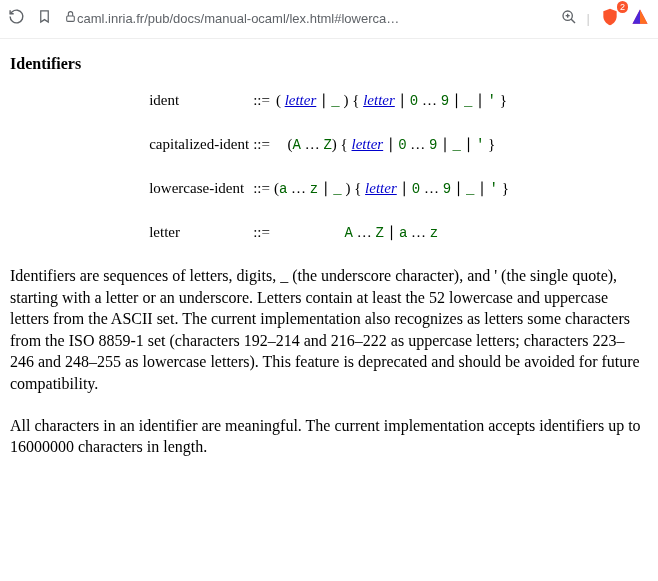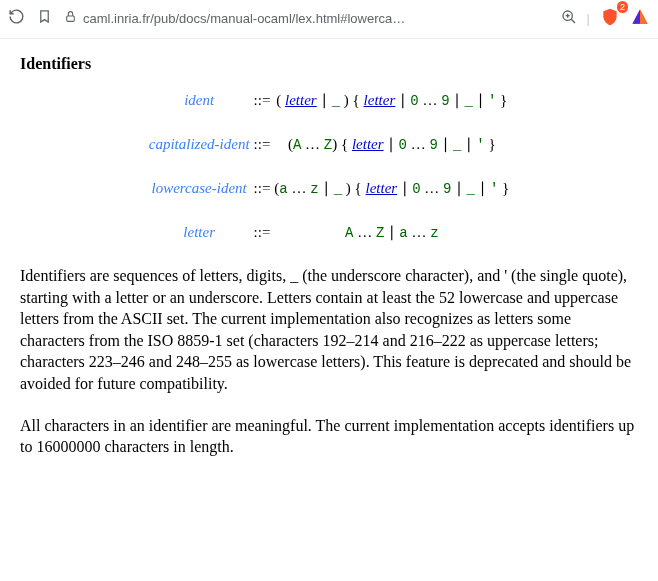--- a/index.html
+++ b/index.html
@@ -19,49 +19,48 @@
     height: 28px;
     font-family: -apple-system, Arial, sans-serif;
     font-size: 13px;
     color: #5f6368;
     border-bottom: 1px solid #eee;
   }
   .chrome-bar .url-area {
     flex: 1;
     display: flex;
     align-items: center;
-    gap: 6px;
     overflow: hidden;
     text-align: right;
   }
   .chrome-bar .url-text {
     white-space: nowrap;
     overflow: hidden;
     text-overflow: ellipsis;
     max-width: 360px;
     color: #5f6368;
   }
   .icon-svg { flex: none; }
   .right-icons { display:flex; align-items:center; gap: 10px; }
   .brave-lion { position: relative; }
   .brave-badge {
     position:absolute; top:-6px; right:-8px;
     background:#fb542b; color:#fff; font-size:9px;
     border-radius:8px; padding:0 3px; line-height:12px;
     font-family: Arial, sans-serif;
   }
-  .content { padding: 8px 20px; }
+  .content { padding: 8px 10px; }
   h3.section-title { font-size: 16px; font-weight: bold; margin: 8px 0 14px 0; }
   table.grammar {
     margin: 0 auto 16px auto;
     border-collapse: collapse;
     font-size: 15px;
   }
   table.grammar td { padding: 4px 2px; vertical-align: baseline; white-space: nowrap; }
-  td.lhs { text-align: center; font-style: italic; color: #3b82f6; padding-right: 2px;}
+  td.lhs { text-align: left; color: #000000; padding-right: 2px;}
   td.eq  { text-align: center; padding: 0 6px; }
   td.rhs { text-align: center; }
   .nt { font-style: italic; color: #0000cd; text-decoration: underline; }
   .tok { font-family: "Courier New", monospace; color: #006400; font-size: 14px; }
   .meta { font-family: "Times New Roman", serif; }
   p.para { margin: 20px 0; line-height: 1.35; }
 </style>
 </head>
 <body>
 

